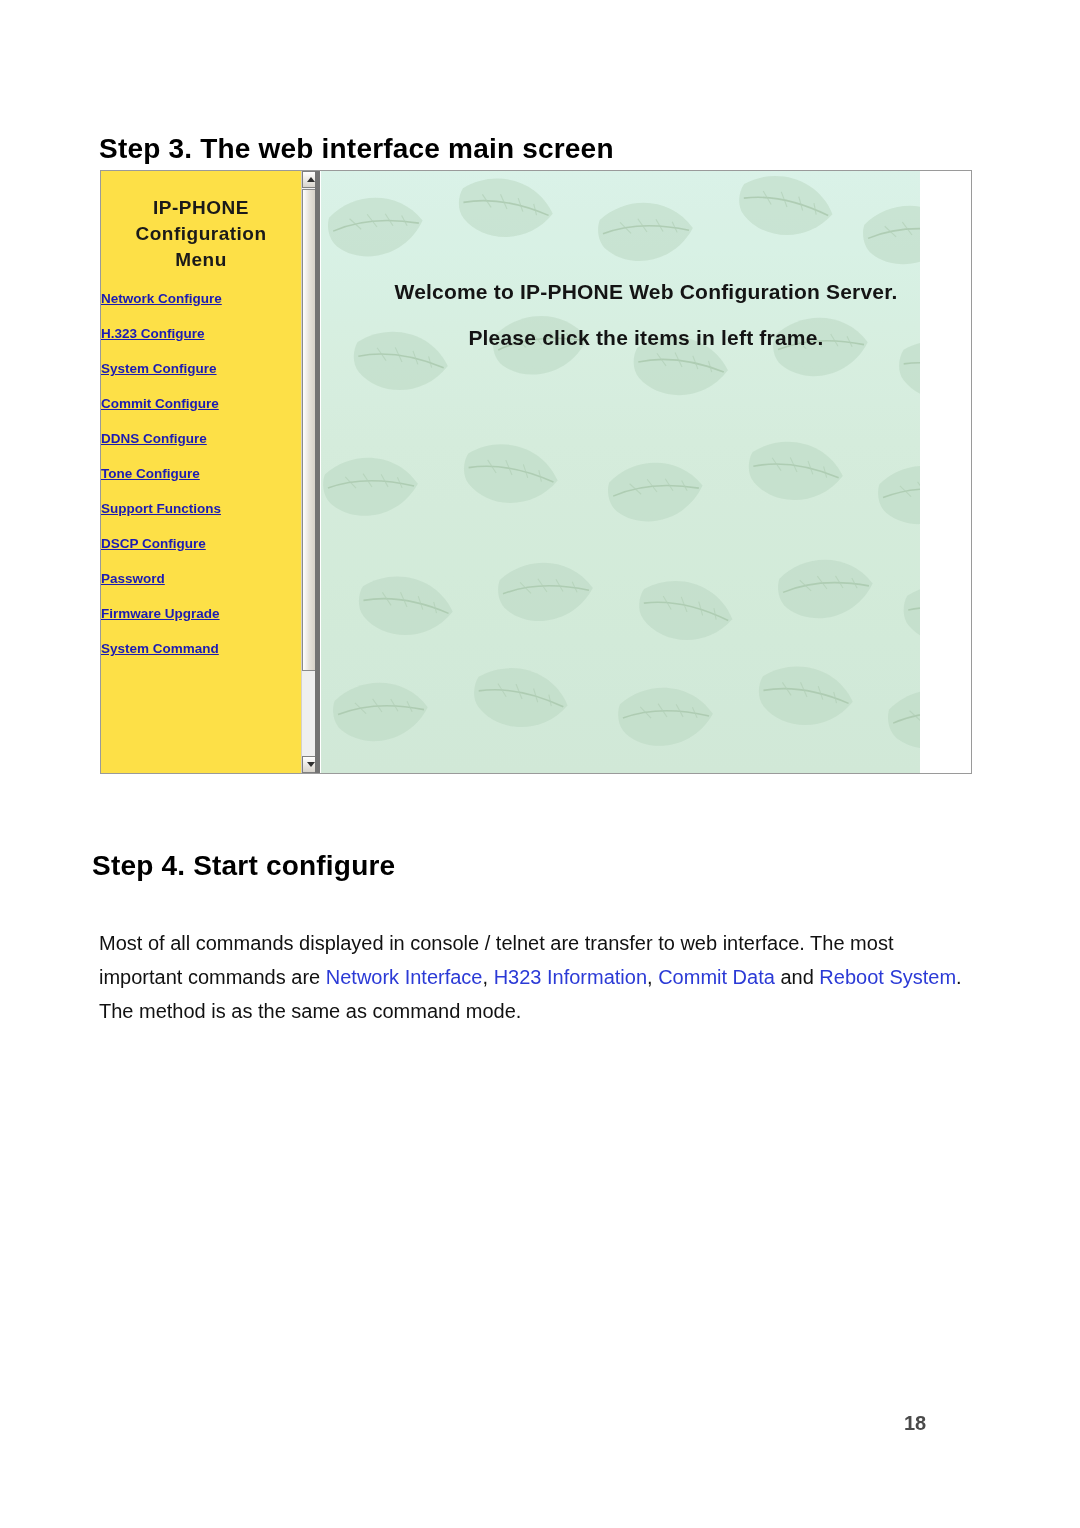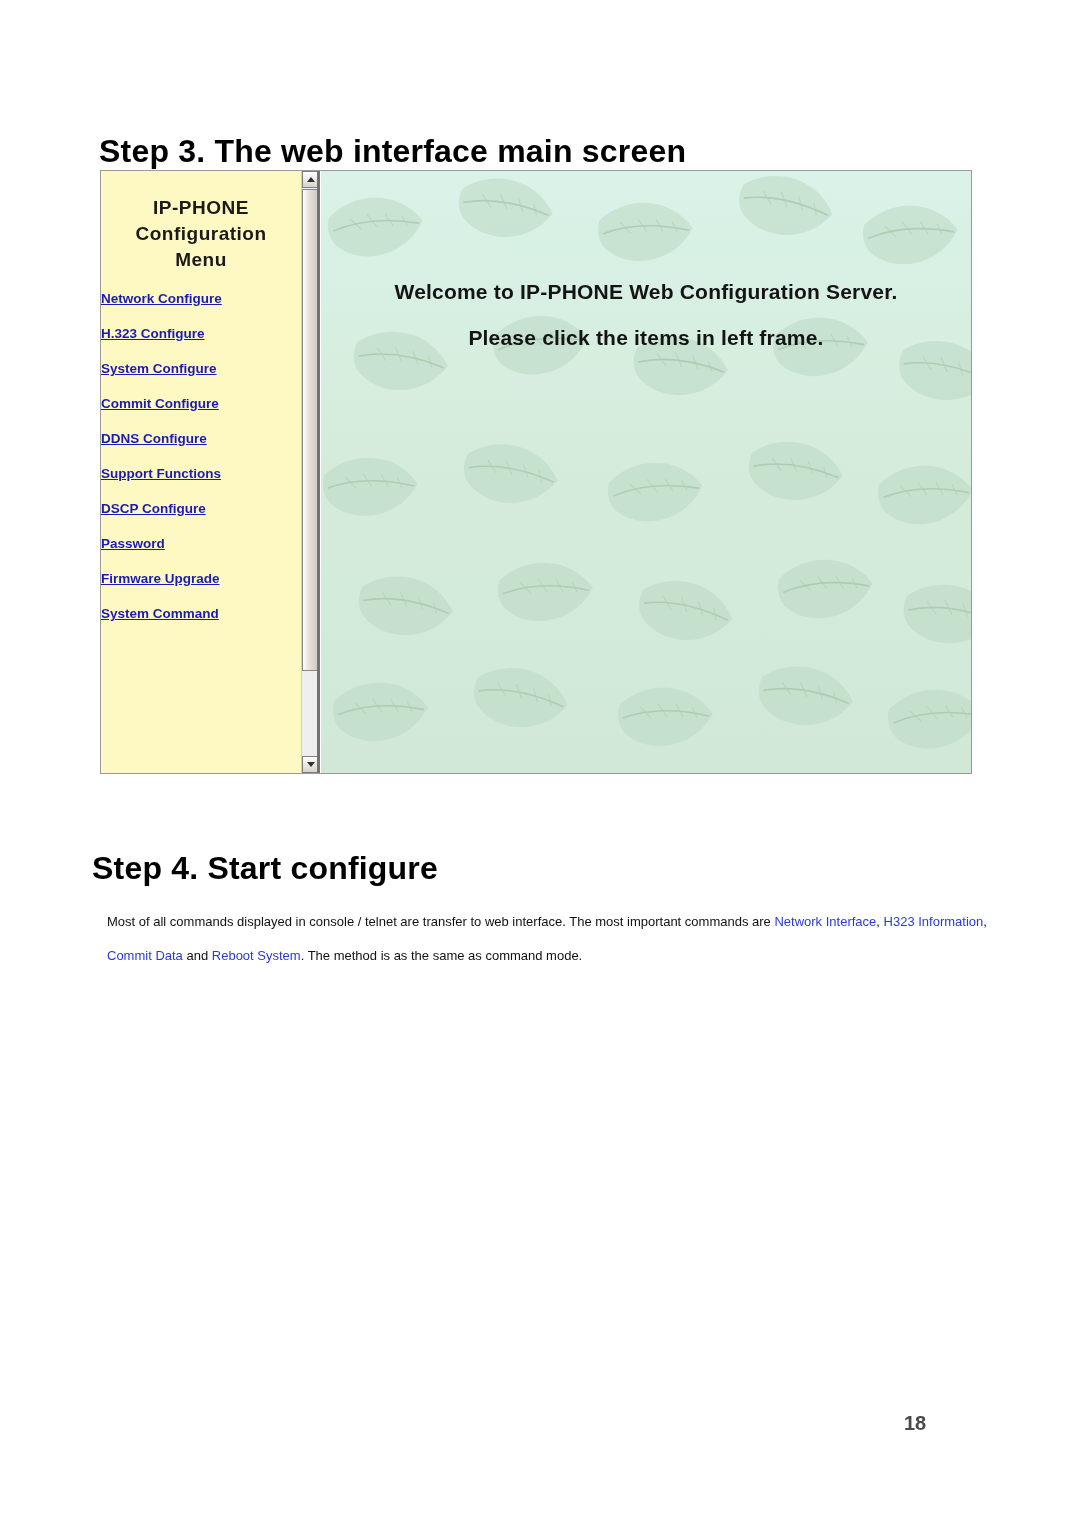--- a/index.html
+++ b/index.html
@@ -18,21 +18,21 @@
   .page {
     position: absolute;
     left: 0; top: 0;
     width: 1080px;
     height: 1528px;
   }
 
   
   .step-heading {
     position: absolute;
-    font-size: 32px;
+    font-size: 28px;
     font-weight: bold;
     letter-spacing: 0.2px;
     white-space: nowrap;
   }
   #step3-heading { left: 99px; top: 133px; }
   #step4-heading { left: 92px; top: 850px; }
 
   
   .screenshot {
     position: absolute;
@@ -45,22 +45,22 @@
     box-sizing: border-box;
     overflow: hidden;
   }
 
   
   .left-frame {
     position: absolute;
     left: 0; top: 0;
     width: 219px;
     height: 602px;
-    background: #fef9c3;
-    border-right: 3px solid #737373;
+    background: #fde047;
+    border-right: 5px solid #737373;
     box-sizing: border-box;
     overflow: hidden;
   }
   .menu-title {
     position: absolute;
     left: 0;
     top: 24px;
     width: 200px;
     text-align: center;
     font-size: 19px;
@@ -135,21 +135,21 @@
     width: 17px;
     height: 85px;
     background: #efefef;
   }
 
   
   .right-frame {
     position: absolute;
     left: 220px;
     top: 0;
-    width: 650px;
+    width: 599px;
     height: 602px;
     background: #14b8a6;
     overflow: hidden;
   }
   .leaf-bg {
     position: absolute;
     left: 0; top: 0;
     width: 650px; height: 602px;
     opacity: 0.85;
   }
@@ -165,26 +165,25 @@
     letter-spacing: 0.2px;
     line-height: 46px;
     white-space: nowrap;
   }
   .welcome .line2 { display: block; }
 
   
   .para {
     position: absolute;
     left: 99px;
-    top: 905px;
+    top: 926px;
     width: 880px;
-    font-size: 13px;
+    font-size: 20px;
     line-height: 34px;
     color: #111111;
-    margin-left: 8px;
   }
   .blue { color: #2b3ad6; }
 
   .page-number {
     position: absolute;
     left: 904px;
     top: 1412px;
     font-size: 20px;
     font-weight: bold;
     color: #4a4a4a;
@@ -206,20 +205,21 @@
         <span>Configuration</span><br>
         <span>Menu</span>
       </div>
 
       <div class="menu-list">
         <a class="menu-item" href="#">Network Configure</a>
         <a class="menu-item" href="#">H.323 Configure</a>
         <a class="menu-item" href="#">System Configure</a>
         <a class="menu-item" href="#">Commit Configure</a>
         <a class="menu-item" href="#">DDNS Configure</a>
+        <a class="menu-item" href="#">Tone Configure</a>
         <a class="menu-item" href="#">Support Functions</a>
         <a class="menu-item" href="#">DSCP Configure</a>
         <a class="menu-item" href="#">Password</a>
         <a class="menu-item" href="#">Firmware Upgrade</a>
         <a class="menu-item" href="#">System Command</a>
       </div>
 
       <div class="scrollbar">
         <div class="sb-btn up">
           <span class="sb-arrow up"></span>

